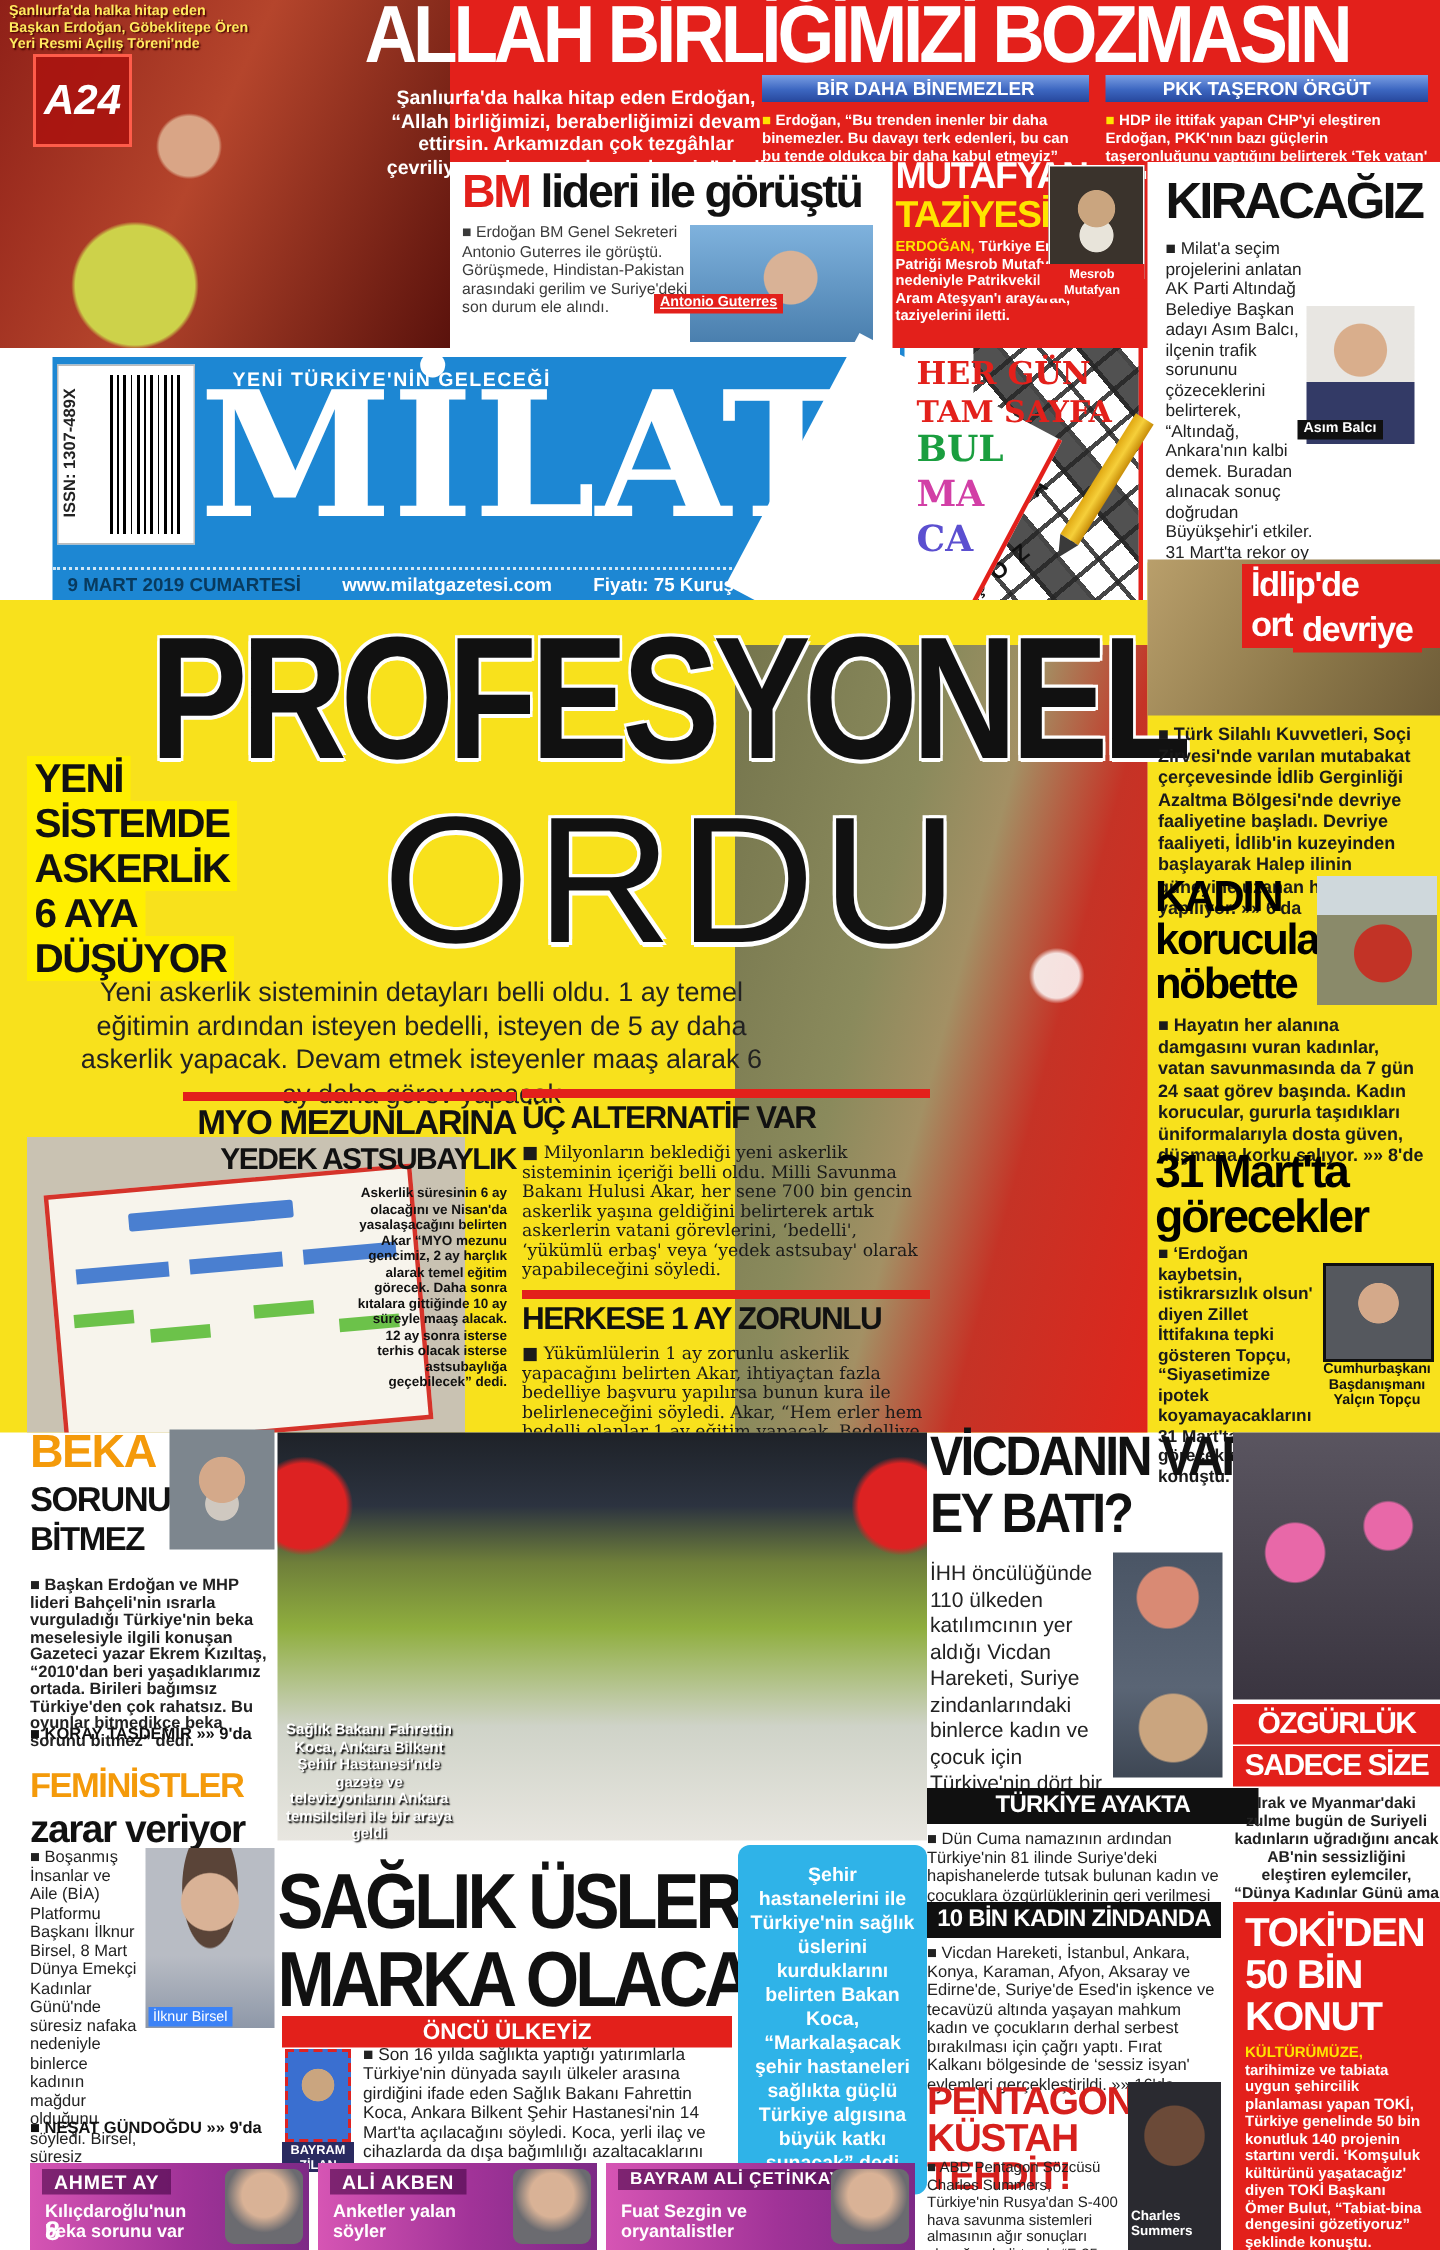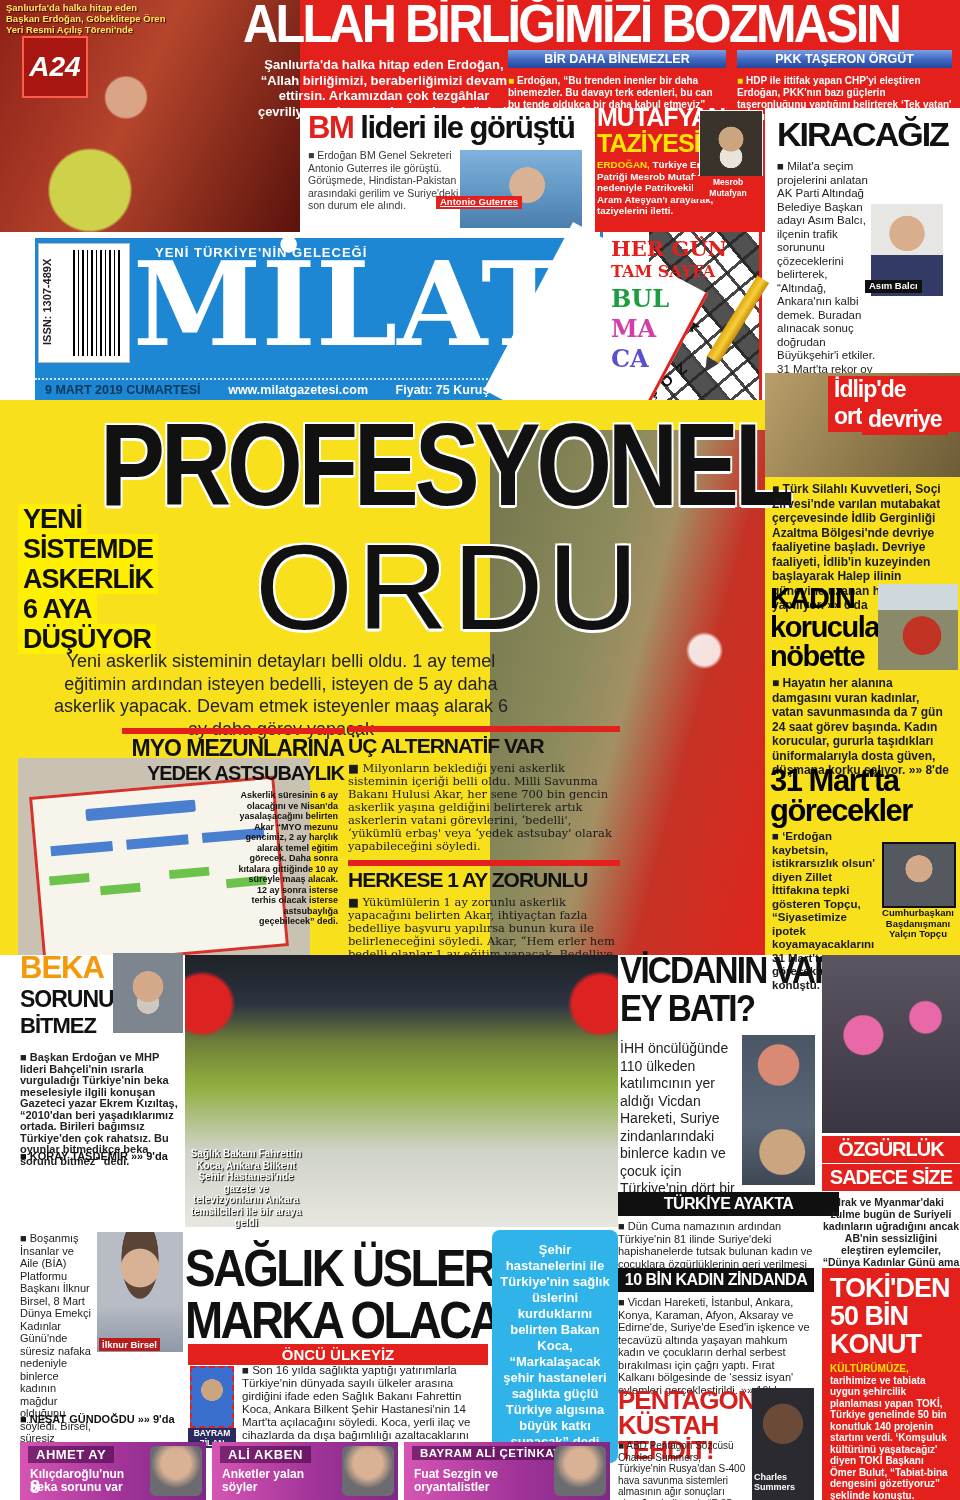--- a/index.html
+++ b/index.html
@@ -62,21 +62,21 @@
   .promo{left:600px;top:232px;width:162px;height:168px;background:#fff;border-left:3px solid #1d87d3;
          border-right:3px solid #e3201b;box-sizing:border-box;}
   .promo-grid{position:absolute;right:0;top:0;width:110px;height:168px;opacity:.85;
       background:
         repeating-linear-gradient(50deg,rgba(0,0,0,.85) 0 3px,transparent 3px 20px),
         repeating-linear-gradient(140deg,rgba(0,0,0,.85) 0 3px,transparent 3px 20px),
         repeating-linear-gradient(50deg,transparent 0 40px,rgba(0,0,0,.8) 40px 60px);}
   .promo-diag{position:absolute;left:-30px;top:-10px;width:150px;height:190px;background:#fff;
               transform:rotate(28deg);transform-origin:left top;border-right:3px solid #e3201b;}
   .promo-l1{position:absolute;left:8px;top:4px;color:#e3201b;font-weight:bold;font-size:21px;font-family:"DejaVu Serif",serif;}
-  .promo-l2{position:absolute;left:8px;top:30px;color:#e3201b;font-weight:bold;font-size:16px;font-family:"DejaVu Serif",serif;}
+  .promo-l2{position:absolute;left:8px;top:30px;color:#e3201b;font-weight:bold;font-size:20px;font-family:"DejaVu Serif",serif;}
   .promo-w{position:absolute;font-weight:bold;font-size:24px;font-family:"DejaVu Serif",serif;}
   .pencil{position:absolute;right:14px;top:40px;width:14px;height:95px;background:linear-gradient(90deg,#e0a812,#f6cf3a,#c88d08);
           transform:rotate(32deg);}
   .pencil:after{content:"";position:absolute;left:0;bottom:-14px;border-left:7px solid transparent;
           border-right:7px solid transparent;border-top:14px solid #3a3a3a;}
   .grid-word{position:absolute;font-weight:bold;font-size:15px;letter-spacing:8px;color:#111;transform:rotate(-38deg);}
   
   .rcol-yellow{left:765px;top:375px;width:195px;height:580px;background:#f8e11c;}
   .idlib-title{position:absolute;background:#e3201b;color:#fff;font-weight:bold;letter-spacing:-1px;
                font-size:23px;padding:0 6px 2px 6px;}
@@ -111,21 +111,21 @@
   .toki-b{color:#fff;font-weight:bold;font-size:10px;line-height:11.5px;margin-top:5px;}
   .col-box{position:absolute;top:1442px;height:58px;background:linear-gradient(90deg,#d655b4 0%,#a13398 55%,#7d2a86 100%);
            overflow:hidden;}
   .col-name{position:absolute;left:8px;top:4px;background:rgba(70,5,70,.6);color:#fff;font-weight:bold;
             font-size:13px;padding:1px 8px;letter-spacing:0.5px;}
   .col-title{position:absolute;left:10px;top:26px;width:110px;color:#fff;font-weight:bold;
              font-size:12px;line-height:13px;}
   .col-page{position:absolute;left:10px;bottom:2px;color:#fff;font-weight:bold;font-size:18px;}
   .col-photo{position:absolute;right:4px;top:4px;width:52px;height:50px;border-radius:6px;
              background:radial-gradient(circle at 50% 35%,#d9b296 0 35%,#6b6b70 60%);}
-  .flabel{position:absolute;background:#b91c1c;color:#fff;font-weight:bold;font-size:9.5px;
+  .flabel{position:absolute;background:#3b82f6;color:#fff;font-weight:normal;font-size:9.5px;
           text-align:center;padding:1px 3px;}
 </style>
 </head>
 <body>
 
 <div id="page">
 
   <div class="abs top-band"></div>
 
   <div class="ph" style="left:0;top:0;width:300px;height:232px;
@@ -297,20 +297,24 @@
     <div class="bl-head o" style="font-size:31px;">BEKA</div>
     <div class="bl-head" style="font-size:23px;">SORUNU</div>
     <div class="bl-head" style="font-size:22px;">BİTMEZ</div>
   </div>
   <div class="ph" style="left:113px;top:953px;width:70px;height:80px;
        background:radial-gradient(circle at 50% 42%,#d4a98a 0 26%,transparent 27%),
                   radial-gradient(circle at 50% 62%,#cfc8c0 0 18%,transparent 19%),#7d868e;"></div>
   <div class="abs small-body" style="left:20px;top:1052px;width:162px;line-height:11.5px;font-weight:bold;">■ Başkan Erdoğan ve MHP lideri Bahçeli'nin ısrarla vurguladığı Türkiye'nin beka meselesiyle ilgili konuşan Gazeteci yazar Ekrem Kızıltaş, “2010'dan beri yaşadıklarımız ortada. Birileri bağımsız Türkiye'den çok rahatsız. Bu oyunlar bitmedikçe beka sorunu bitmez” dedi.</div>
   <div class="abs byline" style="left:20px;top:1150px;">■ KORAY TAŞDEMİR »» 9'da</div>
 
+  <div class="abs" style="left:20px;top:1177px;width:165px;">
+    <div class="bl-head o" style="font-size:23px;">FEMİNİSTLER</div>
+    <div class="bl-head" style="font-size:26px;">zarar veriyor</div>
+  </div>
   <div class="ph" style="left:97px;top:1232px;width:86px;height:120px;
        background:radial-gradient(circle at 50% 30%,#d9b296 0 20%,transparent 21%),
                   radial-gradient(ellipse at 50% 22%,#5a4438 0 30%,transparent 31%),
                   linear-gradient(180deg,#b8bcc4 0 60%,#8e98a8 100%);"></div>
   <div class="flabel" style="left:99px;top:1338px;">İlknur Birsel</div>
   <div class="abs small-body" style="left:20px;top:1232px;width:74px;line-height:12.5px;">■ Boşanmış İnsanlar ve Aile (BİA) Platformu Başkanı İlknur Birsel, 8 Mart Dünya Emekçi Kadınlar Günü'nde süresiz nafaka nedeniyle binlerce kadının mağdur olduğunu söyledi. Birsel, süresiz nafakayı savunan feminist örgütlerin de kadınları zayıflattığını vurguladı.</div>
   <div class="abs byline" style="left:20px;top:1413px;">■ NEŞAT GÜNDOĞDU »» 9'da</div>
 
   <div class="ph" style="left:185px;top:955px;width:433px;height:272px;
        background:radial-gradient(circle at 4% 18%,#d22 0 6%,transparent 7%),

